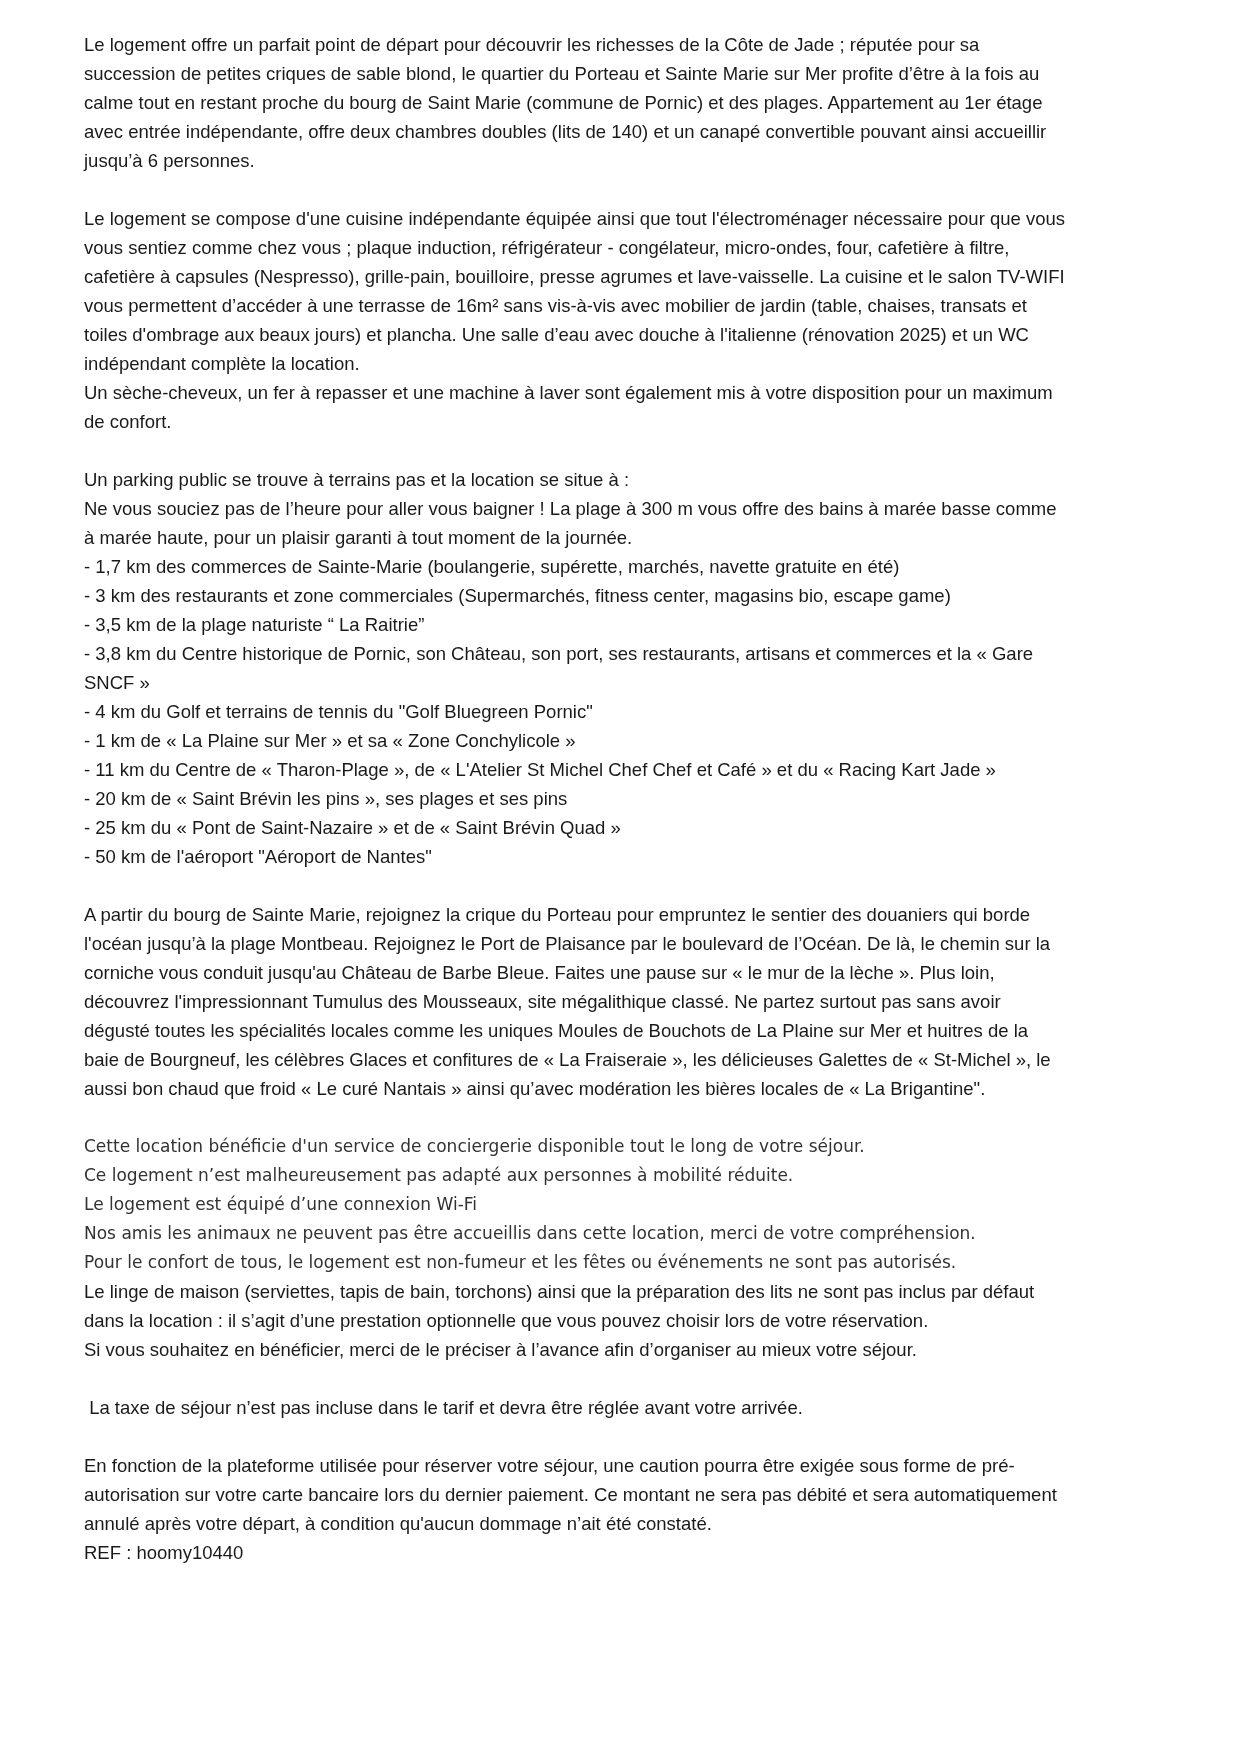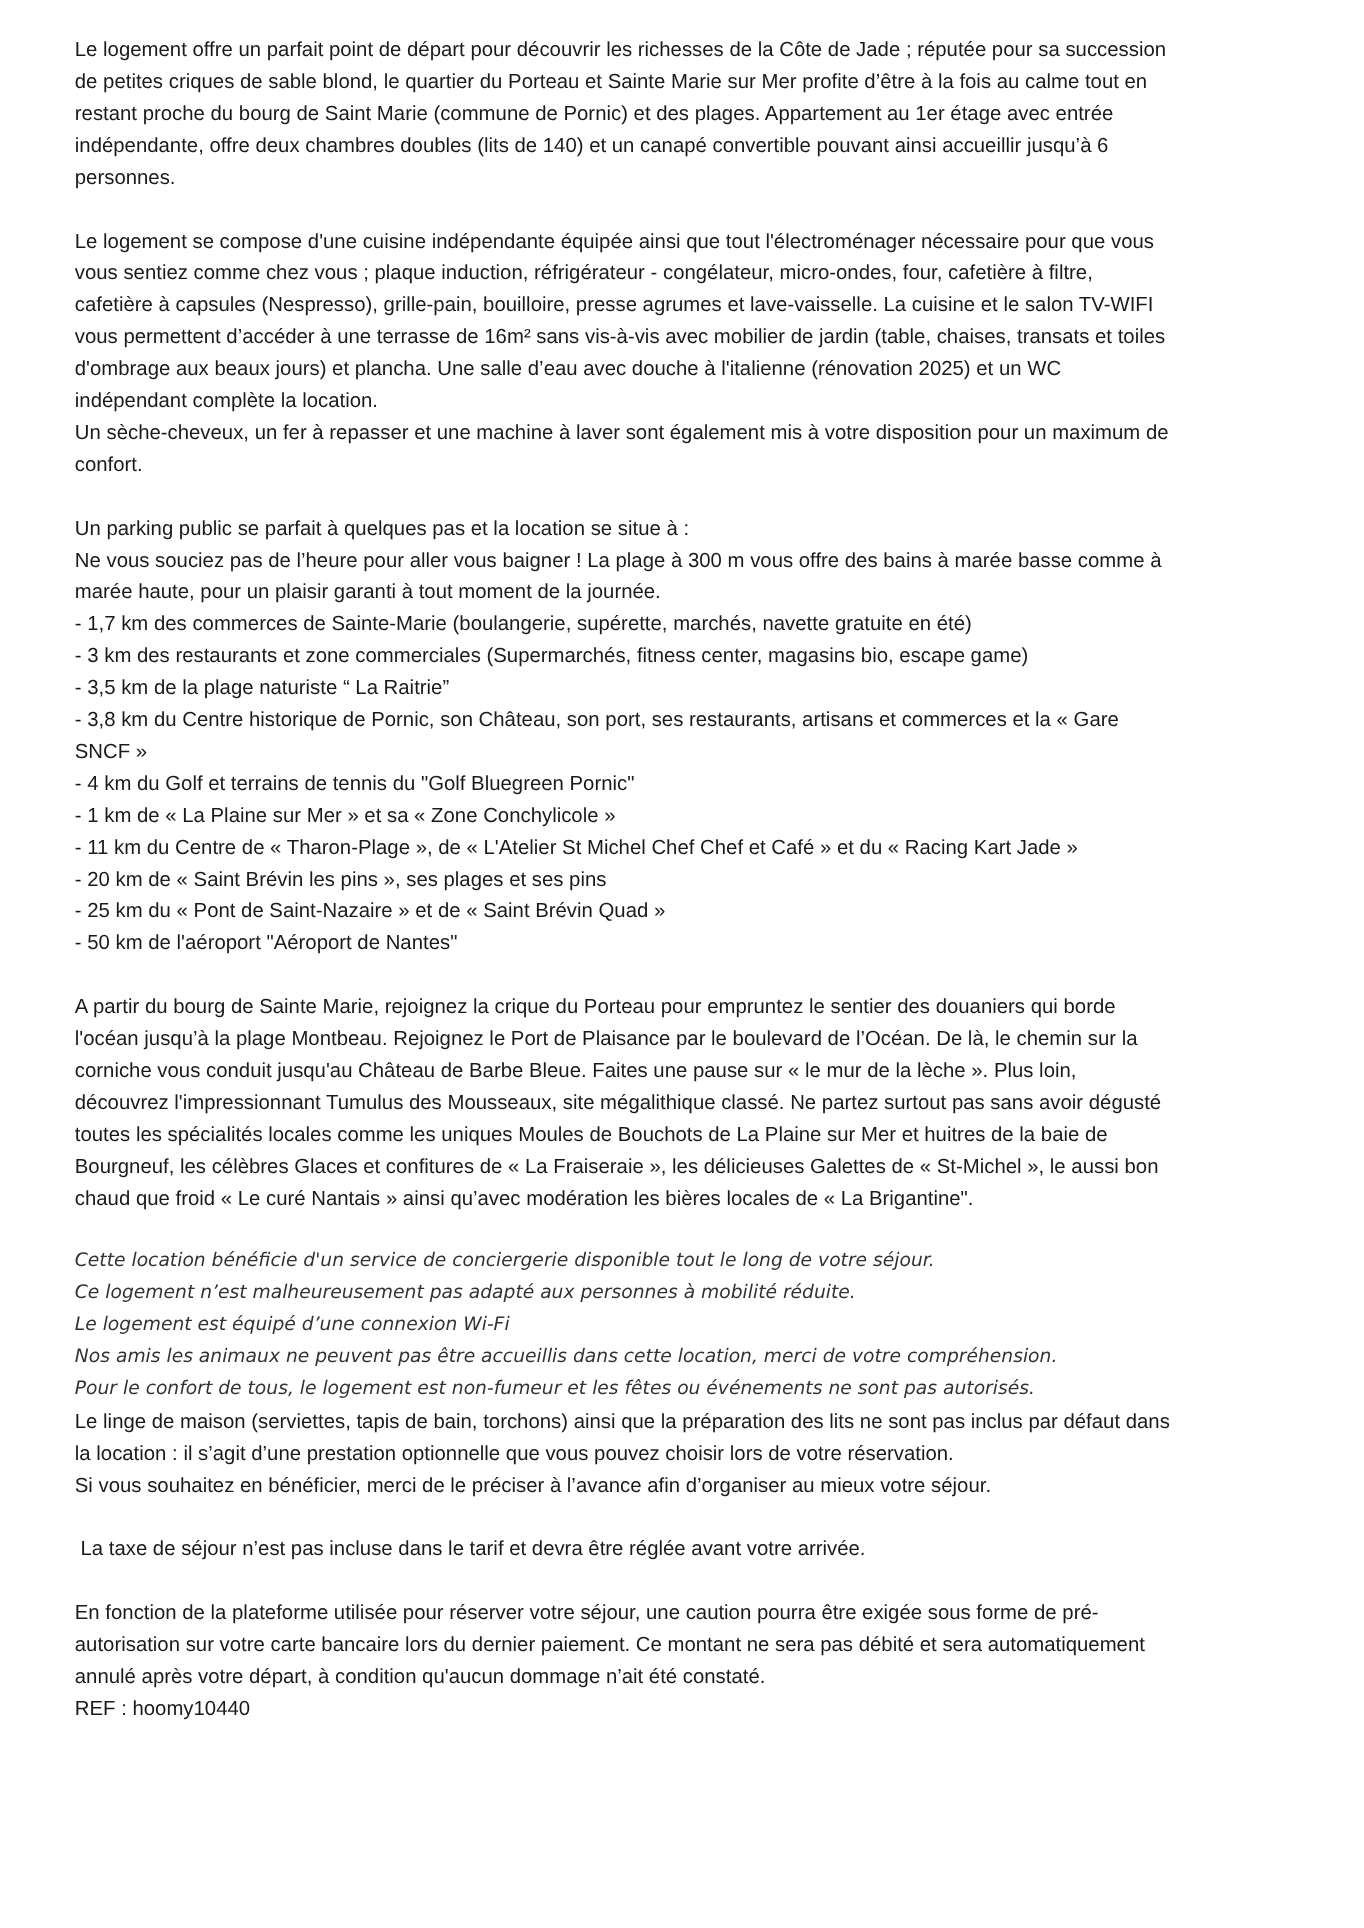--- a/index.html
+++ b/index.html
@@ -14,52 +14,51 @@
   .doc {
     box-sizing: content-box;
     width: 1000px;
     padding: 30px 0 40px 68px;
     font-family: "Liberation Sans", sans-serif;
     font-size: 18.5px;
     line-height: 29px;
     color: #1a1a1a;
   }
   .block {
-    margin: 0 0 29px 0;
+    margin: 0 0 29px 16px;
   }
   .block .text-line {
     white-space: pre-wrap; 
   }
   
   .block.secondary {
     font-family: "DejaVu Sans", sans-serif;
     font-size: 17px;
     color: #323232;
   }
   
   .block.tight {
     margin-bottom: 0;
-    font-style: italic;
   }
 </style>
 </head>
 <body>
 
 <main class="doc">
   <section class="block">
       <div class="text-line">Le logement offre un parfait point de départ pour découvrir les richesses de la Côte de Jade ; réputée pour sa succession de petites criques de sable blond, le quartier du Porteau et Sainte Marie sur Mer profite d’être à la fois au calme tout en restant proche du bourg de Saint Marie (commune de Pornic) et des plages. Appartement au 1er étage avec entrée indépendante, offre deux chambres doubles (lits de 140) et un canapé convertible pouvant ainsi accueillir jusqu’à 6 personnes.</div>
     </section>
 
   <section class="block">
       <div class="text-line">Le logement se compose d'une cuisine indépendante équipée ainsi que tout l'électroménager nécessaire pour que vous vous sentiez comme chez vous ; plaque induction, réfrigérateur - congélateur, micro-ondes, four, cafetière à filtre, cafetière à capsules (Nespresso), grille-pain, bouilloire, presse agrumes et lave-vaisselle. La cuisine et le salon TV-WIFI vous permettent d’accéder à une terrasse de 16m² sans vis-à-vis avec mobilier de jardin (table, chaises, transats et toiles d'ombrage aux beaux jours) et plancha. Une salle d’eau avec douche à l'italienne (rénovation 2025) et un WC indépendant complète la location.</div>
       <div class="text-line">Un sèche-cheveux, un fer à repasser et une machine à laver sont également mis à votre disposition pour un maximum de confort.</div>
     </section>
 
   <section class="block">
-      <div class="text-line">Un parking public se parfait à quelques pas et la location se situe à :</div>
+      <div class="text-line">Un parking public se trouve à terrains pas et la location se situe à :</div>
       <div class="text-line">Ne vous souciez pas de l’heure pour aller vous baigner ! La plage à 300 m vous offre des bains à marée basse comme à marée haute, pour un plaisir garanti à tout moment de la journée.</div>
       <div class="text-line">- 1,7 km des commerces de Sainte-Marie (boulangerie, supérette, marchés, navette gratuite en été)</div>
       <div class="text-line">- 3 km des restaurants et zone commerciales (Supermarchés, fitness center, magasins bio, escape game)</div>
       <div class="text-line">- 3,5 km de la plage naturiste “ La Raitrie”</div>
       <div class="text-line">- 3,8 km du Centre historique de Pornic, son Château, son port, ses restaurants, artisans et commerces et la « Gare SNCF »</div>
       <div class="text-line">- 4 km du Golf et terrains de tennis du "Golf Bluegreen Pornic"</div>
       <div class="text-line">- 1 km de « La Plaine sur Mer » et sa « Zone Conchylicole »</div>
       <div class="text-line">- 11 km du Centre de « Tharon-Plage », de « L'Atelier St Michel Chef Chef et Café » et du « Racing Kart Jade »</div>
       <div class="text-line">- 20 km de « Saint Brévin les pins », ses plages et ses pins</div>
       <div class="text-line">- 25 km du « Pont de Saint-Nazaire » et de « Saint Brévin Quad »</div>

